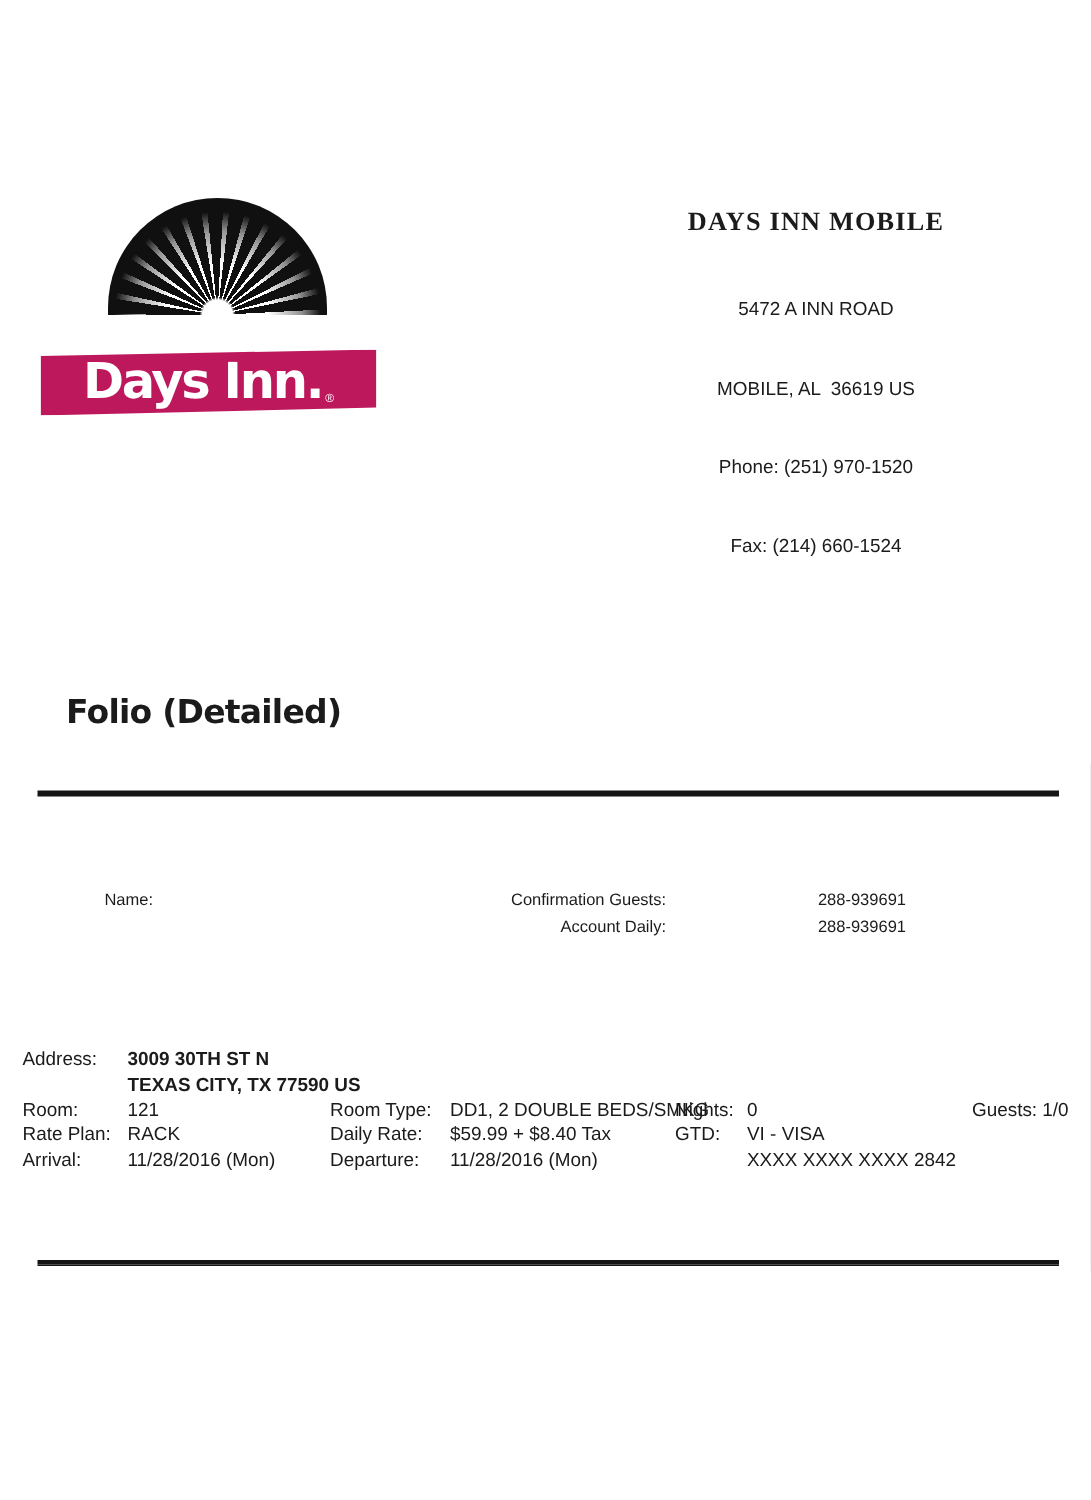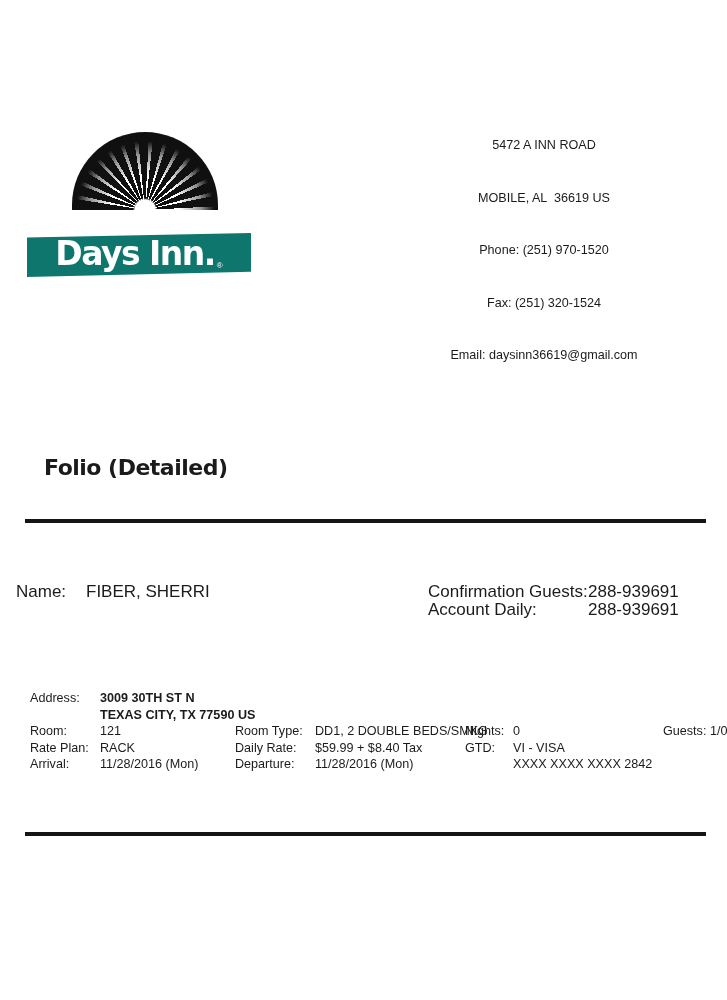--- a/index.html
+++ b/index.html
@@ -16,77 +16,76 @@
   .logo-dome {
     width: 146px; height: 78px; margin-left: 45px;
     border-radius: 146px 146px 0 0;
     background:
       radial-gradient(circle at 50% 100%, #ffffff 0 10px, rgba(255,255,255,0) 12px),
       radial-gradient(circle at 50% 100%, rgba(16,16,16,0) 0 34px, rgba(16,16,16,0.45) 56px, #101010 69px),
       repeating-conic-gradient(from 267deg at 50% 100%, #ffffff 0 3.4deg, #101010 3.4deg 12deg);
   }
   .logo-banner {
     width: 224px; height: 44px; margin-top: -13px; position: relative; z-index: 2;
-    background: #0f766e; clip-path: polygon(0 10%, 100% 0, 100% 88%, 0 100%);
+    background: #be185d; clip-path: polygon(0 10%, 100% 0, 100% 88%, 0 100%);
     display: flex; align-items: center; justify-content: center;
   }
   .logo-banner .brand {
     font-family: "DejaVu Sans", sans-serif; font-weight: 700; font-size: 33px;
     color: #ffffff; letter-spacing: -1.5px; line-height: 1; padding-bottom: 3px;
   }
   .logo-banner .reg { color: #ffffff; font-size: 8px; align-self: flex-end; margin: 0 0 7px 2px; }
 
   
   .hotel-info { margin-left: auto; margin-right: 18px; width: 330px; text-align: center; padding-top: 5px; }
   .hotel-name { font-family: "Liberation Serif", serif; font-weight: 700; font-size: 17.5px; letter-spacing: 0.8px; margin-bottom: 4px; }
   .hotel-line { font-size: 12.6px; line-height: 16.6px; text-align: center; }
 
   
   .title { font-family: "DejaVu Sans", sans-serif; font-weight: 700; font-size: 22px; padding-left: 44px; margin-top: 1px; letter-spacing: -0.5px; }
   .rule { height: 2.5px; border-top: 3px solid #151515; border-bottom: 1.5px solid #151515; margin-left: 25px; margin-right: 21px; }
   .rule-title { margin-top: 3px; }
 
   
-  .name-grid { display: grid; grid-template-columns: 70px 342px 160px 1fr; padding: 0 16px; margin-top: 6px; font-size: 17px; line-height: 18px; }
+  .name-grid { display: grid; grid-template-columns: 70px 342px 160px 1fr; padding: 0 32px; margin-top: 6px; font-size: 11px; line-height: 18px; text-align: right; }
   .cell { white-space: nowrap; }
 
   
-  .stay-grid { display: grid; grid-template-columns: 70px 135px 80px 150px 48px 150px 1fr; padding: 0 30px; margin-top: 17px; font-size: 12.6px; line-height: 16.6px; }
+  .stay-grid { display: grid; grid-template-columns: 70px 135px 80px 150px 48px 150px 1fr; padding: 0 15px; margin-top: 17px; font-size: 12.6px; line-height: 16.6px; }
   .span6 { grid-column: 2 / 8; font-weight: bold; }
   .right { text-align: center; }
   .sec-rule { margin-top: 5px; }
 </style>
 </head>
 <body>
 
 <div class="page">
 
   <div class="top-row">
     <div class="logo">
       <div class="logo-dome"></div>
       <div class="logo-banner">
         <span class="brand">Days Inn.</span>
         <span class="reg">®</span>
       </div>
     </div>
     <div class="hotel-info">
+      <div class="hotel-name">DAYS INN MOBILE</div>
       <div class="hotel-line">5472 A INN ROAD</div>
       <div class="hotel-line">MOBILE, AL  36619 US</div>
       <div class="hotel-line">Phone: (251) 970-1520</div>
-      <div class="hotel-line">Fax: (251) 320-1524</div>
-      <div class="hotel-line">Email: daysinn36619@gmail.com</div>
+      <div class="hotel-line">Fax: (214) 660-1524</div>
     </div>
   </div>
 
   <div class="title">Folio (Detailed)</div>
   <div class="rule rule-title"></div>
 
   <div class="name-grid">
     <div class="cell">Name:</div>
-    <div class="cell">FIBER, SHERRI</div>
     <div class="cell">Confirmation Guests:</div>
     <div class="cell">288-939691</div>
     <div class="cell"></div>
     <div class="cell"></div>
     <div class="cell">Account Daily:</div>
     <div class="cell">288-939691</div>
   </div>
 
   <div class="stay-grid">
     <div class="cell">Address:</div>

